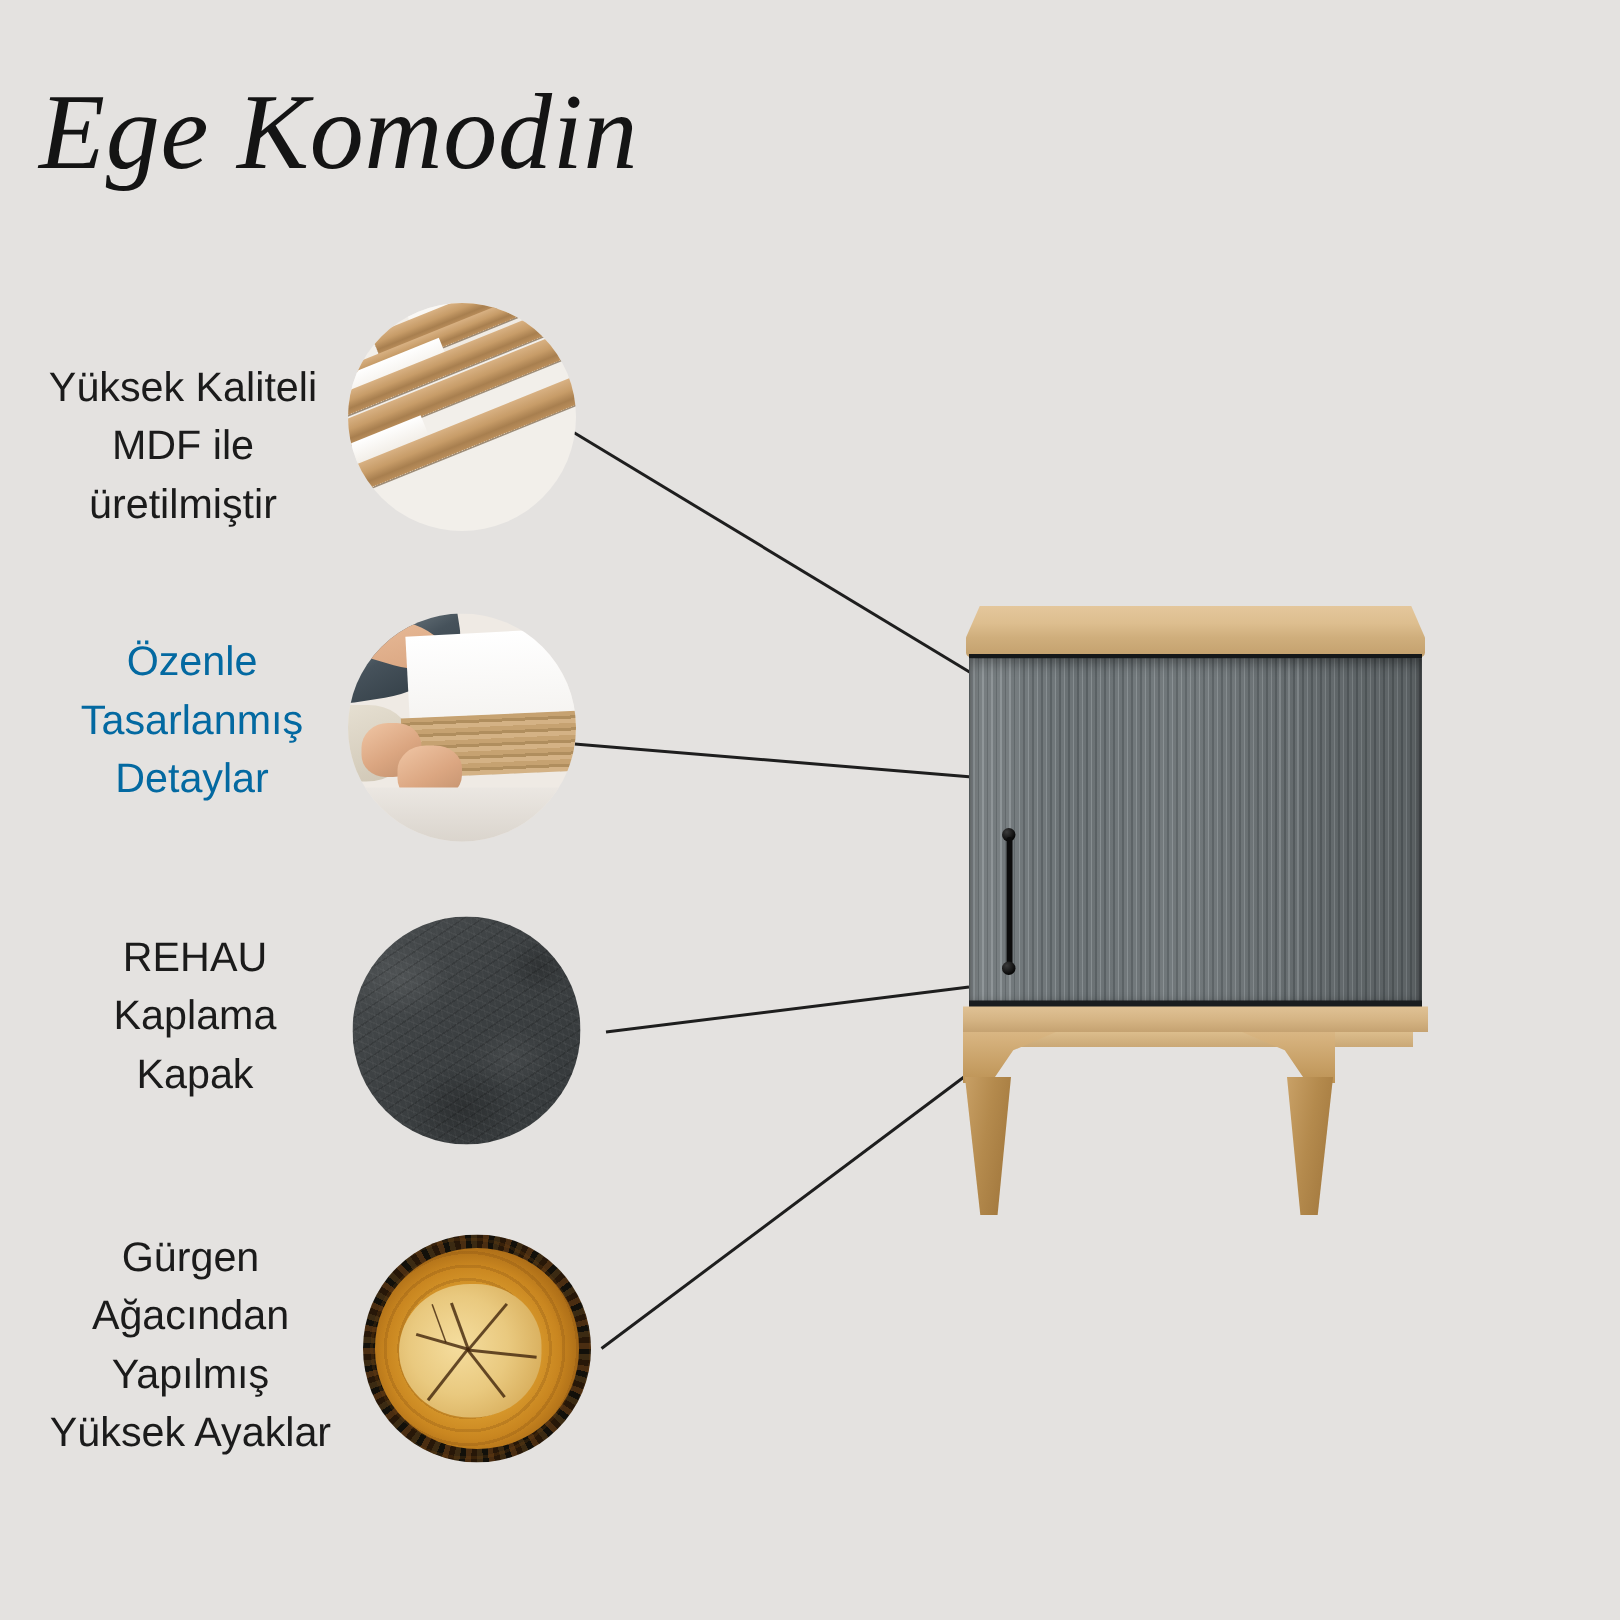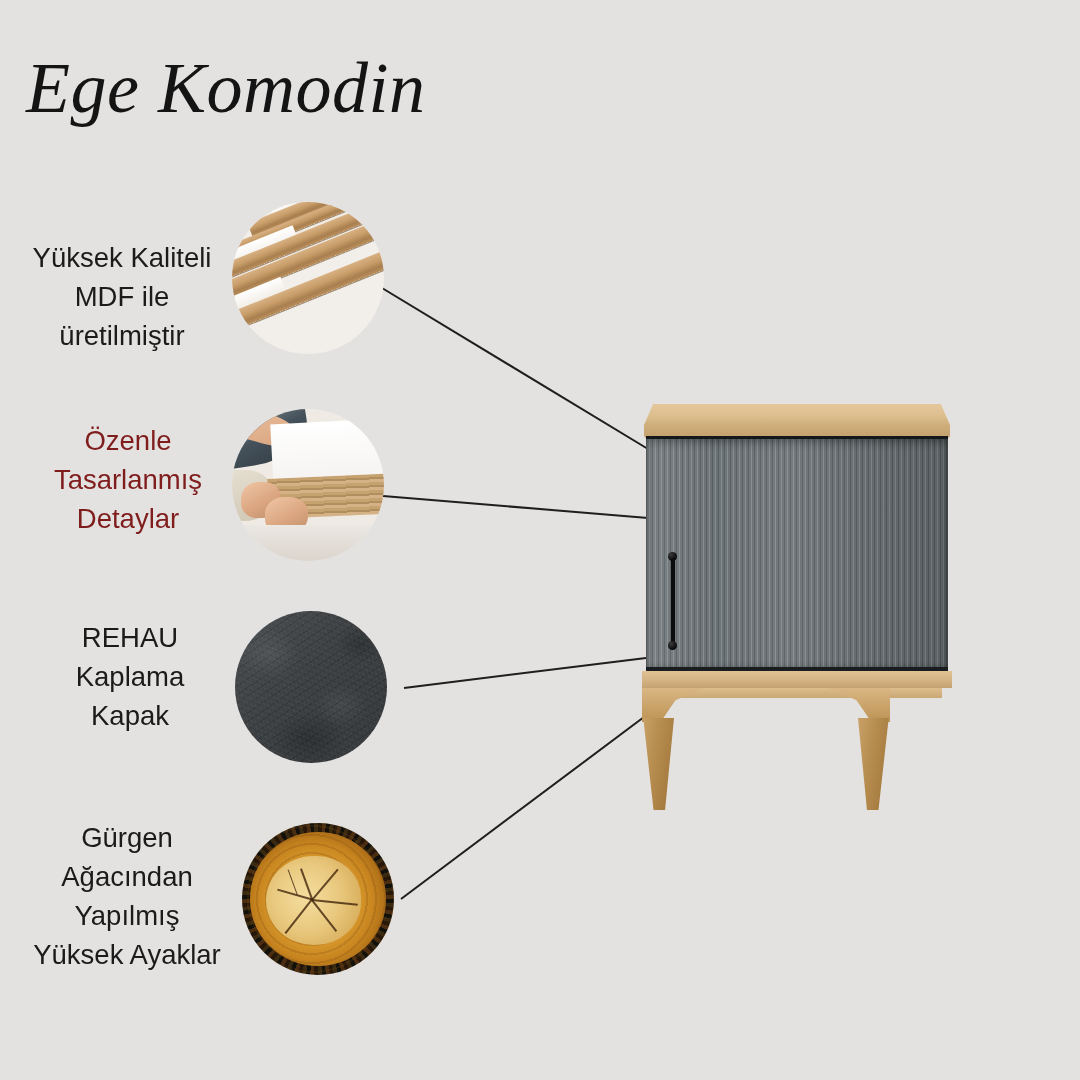--- a/index.html
+++ b/index.html
@@ -299,21 +299,21 @@
       <div class="mdf-plank" style="left:4%;  top:26%; width:96%;  height:8%;  transform:rotate(-22deg);"></div>
       <div class="mdf-white" style="left:-6%; top:34%; width:52%;  height:13%; transform:rotate(-22deg);"></div>
       <div class="mdf-plank" style="left:-8%; top:42%; width:112%; height:10%; transform:rotate(-22deg);"></div>
       <div class="mdf-plank" style="left:-12%;top:56%; width:120%; height:11%; transform:rotate(-22deg);"></div>
       <div class="mdf-white" style="left:-18%;top:70%; width:56%;  height:12%; transform:rotate(-22deg);"></div>
       <div class="mdf-plank" style="left:-14%;top:78%; width:124%; height:12%; transform:rotate(-22deg);"></div>
       <div class="mdf-plank" style="left:10%; top:2%;  width:40%;  height:7%;  transform:rotate(-22deg);"></div>
     </div>
   </div>
 
-  <div class="feat-label" id="label-2" style="color: #7f1d1d;">Özenle
+  <div class="feat-label" id="label-2" style="color: #0369a1;">Özenle
 Tasarlanmış
 Detaylar</div>
   <div class="thumb" id="thumb-2">
     <div class="thumb-inner">
       <div class="craft-bg"></div>
       <div class="craft-dark"></div>
       <div class="arm" style="left:-6%;  top:2%;  width:48%; height:20%; transform:rotate(16deg);"></div>
       <div class="sleeve" style="left:-20%; top:40%; width:46%; height:34%;"></div>
       <div class="craft-white"></div>
       <div class="craft-panel"></div>

